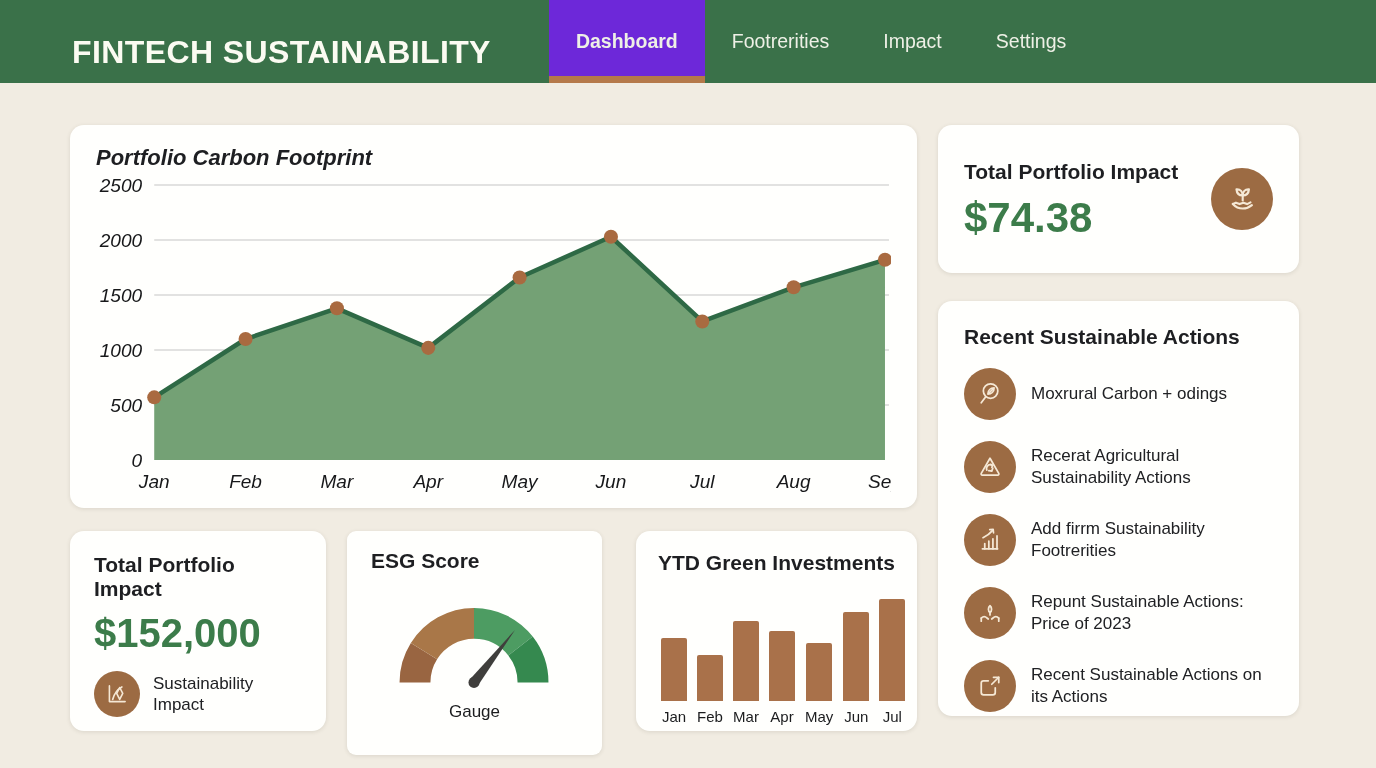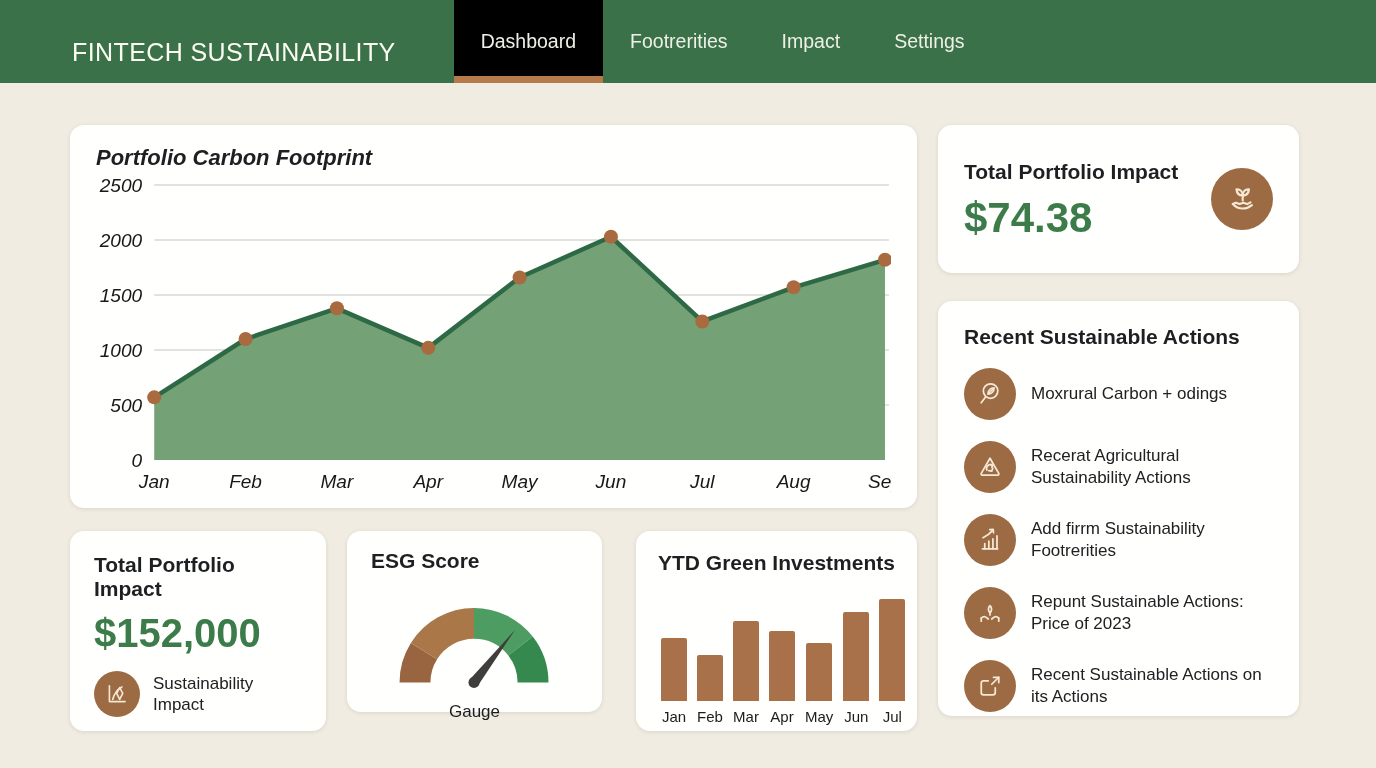--- a/index.html
+++ b/index.html
@@ -10,48 +10,48 @@
     font-family:"Liberation Sans", sans-serif;
     color:#1e1f22;
   }
   
   nav {
     height:83px; background:#3a7149;
     display:flex; align-items:stretch;
   }
   .brand {
     align-self:center; margin-left:72px;
-    font-size:25px; font-weight:normal; letter-spacing:.4px;
+    font-size:32px; font-weight:bold; letter-spacing:.4px;
     color:#fbfbf2; white-space:nowrap;margin-top:21px;
   }
   #nav-tabs { display:flex; margin-left:58px; }
   .tab {
     background:transparent; border:none; cursor:pointer;
     border-bottom:7px solid transparent; border-top:7px solid transparent;
     padding:0 27px; font-size:19.5px; color:#eef0e6;
     font-family:inherit;
   }
-  .tab.active { background:#000000; border-bottom-color:#b5794a; }
+  .tab.active { background:#6d28d9; border-bottom-color:#b5794a;font-weight:bold; }
   
   main { display:flex; gap:21px; padding:42px 0 0 70px; }
   .col-left  { width:847px; flex:none; }
   .col-right { width:361px; flex:none; }
   .card {
     background:#fffffd; border-radius:14px;
     box-shadow:0 1px 4px rgba(60,50,30,.12);
   }
   .card h2 { margin:0; font-size:21px; color:#1e1f22; }
   
   .chart-card { height:383px; padding:20px 26px 12px;font-style:italic; }
   .chart-card h2 { margin-bottom:2px; font-size:22px; }
   #area-chart svg { display:block; width:100%; height:auto; }
   
   .bottom-row { display:flex; gap:21px; margin-top:23px; }
   .portfolio-card { width:262px; height:200px; padding:22px 24px; }
-  .esg-card { width:261px; height:181px; padding:18px 24px; display:flex; flex-direction:column; align-items:center; }
+  .esg-card { width:261px; height:224px; padding:18px 24px; display:flex; flex-direction:column; align-items:center;border-radius:9px; }
   .esg-card h2 { align-self:flex-start; }
   .ytd-card { width:281px; height:200px; padding:20px 22px;margin-left:13px; }
   .money { color:#3c7c4a; font-weight:bold; line-height:1; }
   .money-lg { font-size:40px; margin-top:12px; }
   .money-xl { font-size:42px; margin-top:13px; }
   .caption-row { display:flex; align-items:center; gap:13px; margin-top:18px; }
   .caption { font-size:17px; color:#202124; line-height:1.25; max-width:120px; }
   
   .circle-icon {
     border-radius:50%; background:#9c6b43; flex:none;

